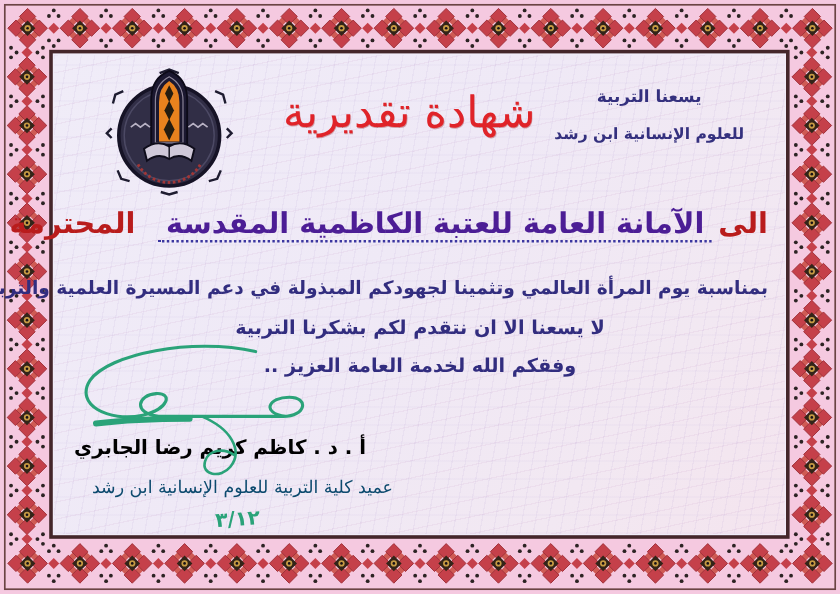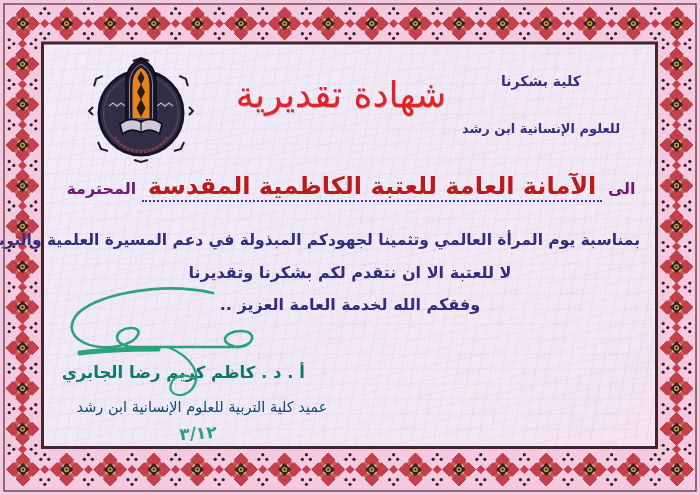--- a/index.html
+++ b/index.html
@@ -16,37 +16,38 @@
       repeating-linear-gradient(100deg, rgba(186,166,214,0.13) 0 1px, rgba(0,0,0,0) 1px 11px),
       repeating-linear-gradient(168deg, rgba(198,150,196,0.12) 0 1px, rgba(0,0,0,0) 1px 14px),
       repeating-linear-gradient(0deg, rgba(170,150,210,0.05) 0 2px, rgba(0,0,0,0) 2px 15px),
       linear-gradient(128deg,#f0ecf8 0%,#efe9f6 45%,#f2e8f2 78%,#f4e4ee 100%);
   }
   .txt{position:absolute;z-index:3;direction:rtl;text-align:center;white-space:nowrap;}
   .college{
     right:54px;top:66px;width:210px;
     color:#34307e;font-weight:bold;font-size:14px;line-height:2.25;
   }
-  .college .l2{font-size:13px;margin-top:16px;}
+  .college .l2{font-size:13px;}
   .cert-title{
     left:210px;top:74px;width:262px;
     color:#e02329;font-weight:normal;font-size:36px;letter-spacing:1px;
     text-shadow:0.5px 0.5px 0 rgba(150,20,20,0.35);
   }
   .to-line{left:62px;top:172px;width:578px;font-weight:bold;}
-  .to-line .blue{color:#701a75;font-size:16px;}
+  .to-line .blue{color:#b91c1c;font-size:24px;}
   .to-line .hand{
-    color:#b91c1c;font-size:24px;padding:0 6px;
+    color:#4c1d95;font-size:24px;padding:0 6px;
     border-bottom:2px dotted #3b36a0;
+    margin-left:14px;
   }
   .body-line{left:60px;top:0;width:580px;color:#322d7f;font-weight:bold;font-size:16px;}
   .b1{top:231px;font-size:15.5px;}
   .b2{top:263px;}
   .b3{top:295px;}
-  .sig-name{left:75px;top:363px;width:230px;color:#0f766e;font-weight:bold;font-size:16.5px;z-index:2;}
+  .sig-name{left:75px;top:363px;width:230px;color:#000000;font-weight:bold;font-size:16.5px;z-index:2;}
   .sig-dean{left:52px;top:399px;width:300px;color:#0c4a6e;font-weight:normal;font-size:14.5px;}
   .sig-date{left:148px;top:423px;width:100px;color:#2aa379;font-weight:bold;font-size:17px;transform:rotate(-4deg);direction:ltr;}
   #logo-svg{position:absolute;left:86px;top:56px;z-index:2;}
   #signature-svg{position:absolute;left:40px;top:283px;z-index:5;}
 </style>
 </head>
 <body>
 
 <div class="stage">
 
@@ -215,34 +216,34 @@
     <path d="M0,-27 L4,-19 L0,-11 L-4,-19 Z" fill="#241c10"></path>
     <path d="M0,-12 L4.5,-3 L0,6 L-4.5,-3 Z" fill="#241c10"></path>
     <path d="M-32,-5 l4,-3 4,3 4,-3 4,3" fill="none" stroke="#b8b2c4" stroke-width="1.4"></path>
     <path d="M16,-5 l4,-3 4,3 4,-3 4,3" fill="none" stroke="#b8b2c4" stroke-width="1.4"></path>
     <path d="M-21,13 Q-10,5 0,11 Q10,5 21,13 L18.5,23 Q9,16 0,21.5 Q-9,16 -18.5,23 Z" fill="#cfc8d8" stroke="#0e0c1a" stroke-width="1.6"></path>
     <path d="M0,11 L0,21.5" stroke="#0e0c1a" stroke-width="1.2"></path>
     <path d="M-26,26 A 30 30 0 0 0 26,26" fill="none" stroke="#a23636" stroke-width="2.4" stroke-dasharray="2.2 2.1"></path>
   </svg>
 
   <div class="txt college">
-    <div class="l1">كلية بشكرنا</div>
+    <div class="l1">يسعنا التربية</div>
     <div class="l2">للعلوم الإنسانية ابن رشد</div>
   </div>
 
   <div class="txt cert-title">شهادة تقديرية</div>
 
   <div class="txt to-line">
     <span class="blue">الى</span>
     <span class="hand">الآمانة العامة للعتبة الكاظمية المقدسة</span>
     <span class="blue">المحترمة</span>
   </div>
 
   <div class="txt body-line b1">بمناسبة يوم المرأة العالمي وتثمينا لجهودكم المبذولة في دعم المسيرة العلمية والتربوية</div>
-  <div class="txt body-line b2">لا للعتبة الا ان نتقدم لكم بشكرنا وتقديرنا</div>
+  <div class="txt body-line b2">لا يسعنا الا ان نتقدم لكم بشكرنا التربية</div>
   <div class="txt body-line b3">وفقكم الله لخدمة العامة العزيز ..</div>
 
   <div class="txt sig-name">أ . د . كاظم كريم رضا الجابري</div>
   <div class="txt sig-dean">عميد كلية التربية للعلوم الإنسانية ابن رشد</div>
   <div class="txt sig-date">٣/١٢</div>
 
   <svg id="signature-svg" width="235" height="130" viewBox="0 0 235 130">
     <g fill="none" stroke="#2aa379" stroke-linecap="round" stroke-linejoin="round">
       <path stroke-width="2.6" d="M173,10 C120,-2 50,12 35,34 C22,54 50,69 79,63 C101,58 104,44 90,45
            C75,46 70,61 92,64 L196,64 C215,64 218,48 201,48 C184,48 177,61 198,64"></path>

